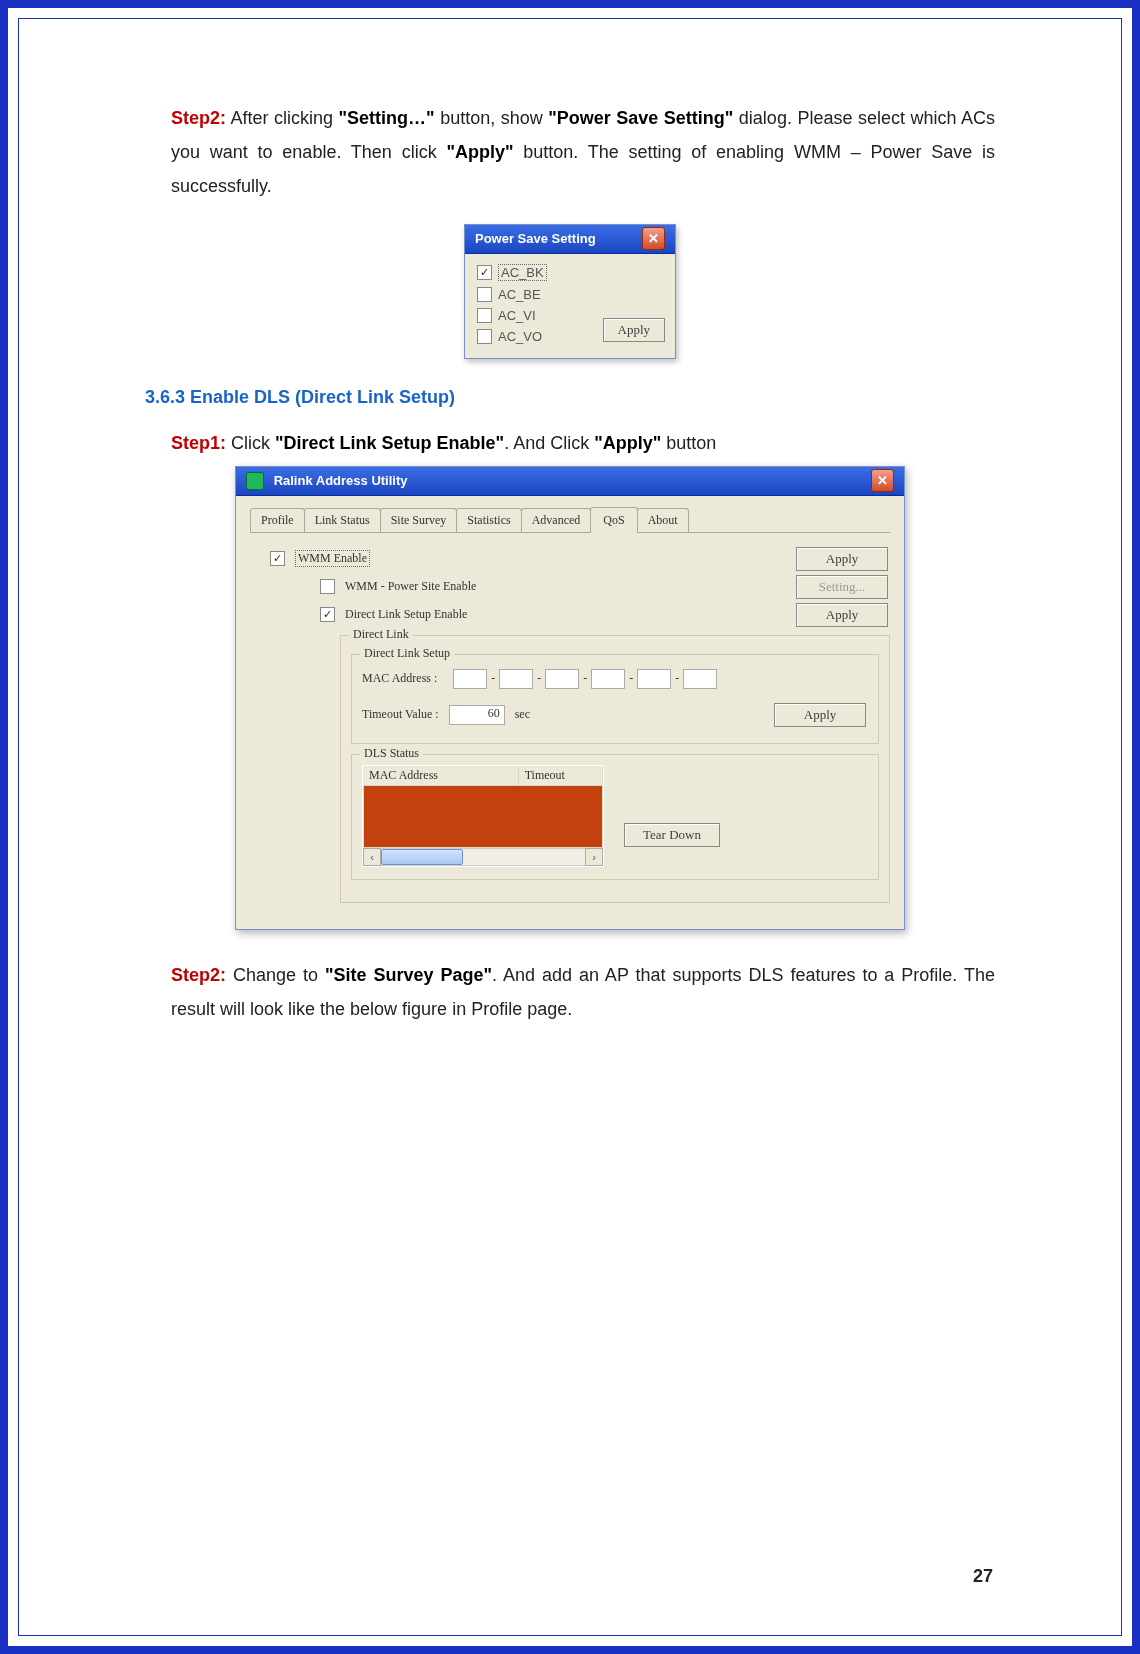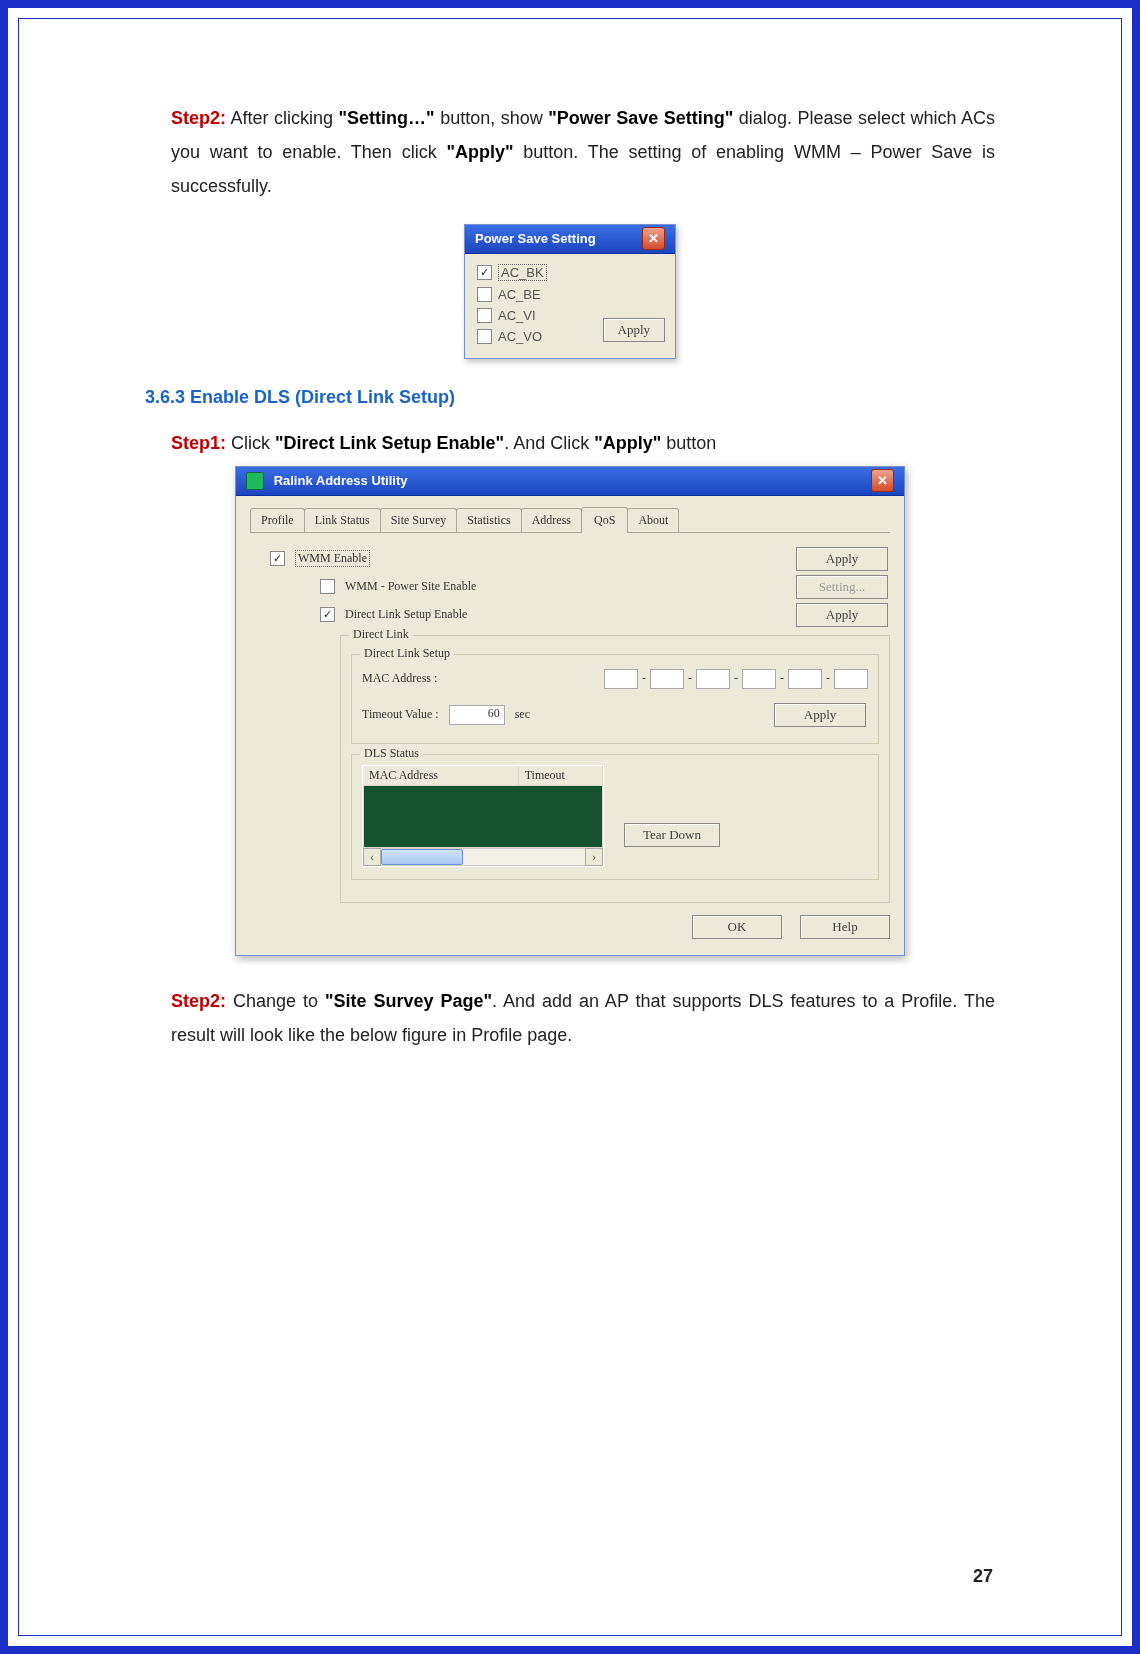--- a/index.html
+++ b/index.html
@@ -120,21 +120,21 @@
     background:#ece9d8; padding:0 4px;
     font:12px Tahoma; color:#333;
   }
   .inputbox {
     border:1px solid #aaa; background:#fff;
     width:32px; height:18px; font:12px Tahoma; text-align:center;
     display:inline-block;
   }
   .wide-input { width:50px; }
   .dls-table {
-    border:1px solid #fff; background:#14532d; width:240px; height:100px;
+    border:1px solid #fff; background:#c2410c; width:240px; height:100px;
     display:flex; flex-direction:column;
     box-shadow: inset 0 0 0 1px #dcd8c8;
   }
   .dls-head { display:flex; border-bottom:1px solid #dcd8c8;}
   .dls-head div { font:12px Tahoma; padding:2px 6px; border-right:1px solid #dcd8c8; background:#ece9d8;}
   .dls-scroll { display:flex; align-items:center; border-top:1px solid #dcd8c8; height:18px;}
   .dls-arrow {
     width:16px; height:16px; border:1px solid #aaa; background:#ece9d8;
     display:flex; align-items:center; justify-content:center; font-size:11px; color:#555;
   }
@@ -202,21 +202,21 @@
         </span>
         <span class="xp-close">✕</span>
       </div>
       <div class="util-body">
 
         <div class="tab-row">
           <div class="tab">Profile</div>
           <div class="tab">Link Status</div>
           <div class="tab">Site Survey</div>
           <div class="tab">Statistics</div>
-          <div class="tab">Address</div>
+          <div class="tab">Advanced</div>
           <div class="tab active">QoS</div>
           <div class="tab">About</div>
         </div>
 
         <div class="row" style="margin-left:20px;">
           <span class="chk">✓</span>
           <span style="border:1px dotted #666;padding:0 2px; font:12px Tahoma;">WMM Enable</span>
           <div class="rhs-col">
               <button class="xp-btn">Apply</button>
             </div>
@@ -236,21 +236,21 @@
           <div class="rhs-col">
               <button class="xp-btn">Apply</button>
             </div>
         </div>
 
         <div class="fieldset" style="margin-left:90px;">
           <span class="legend">Direct Link</span>
 
           <div class="fieldset">
             <span class="legend">Direct Link Setup</span>
-            <div class="row" style="font:12px Tahoma;justify-content:space-between;">
+            <div class="row" style="font:12px Tahoma;">
               <span>MAC Address :</span>
               <span style="display:flex; align-items:center; gap:4px; margin-left:6px;">
                 <span class="inputbox"></span>
                   <span>-</span>
                 <span class="inputbox"></span>
                   <span>-</span>
                 <span class="inputbox"></span>
                   <span>-</span>
                 <span class="inputbox"></span>
                   <span>-</span>
@@ -284,24 +284,20 @@
                       <div class="dls-thumb"></div>
                     </div>
                   <div class="dls-arrow">›</div>
                 </div>
               </div>
               <button class="xp-btn" style="width:96px; margin-bottom:20px;">Tear Down</button>
             </div>
           </div>
         </div>
 
-        <div class="bottom-btns">
-          <button class="xp-btn">OK</button>
-          <button class="xp-btn">Help</button>
-        </div>
       </div>
     </div>
 
     <p class="paragraph" style="margin-top:28px;">
       <span class="step">Step2:</span><span> Change to </span><span class="bold">"Site Survey Page"</span><span>. And add an AP that supports DLS features to a Profile. The result will look like the below figure in Profile page.</span>
     </p>
 
     <div class="page-num">27</div>
   </div>
 </div>

